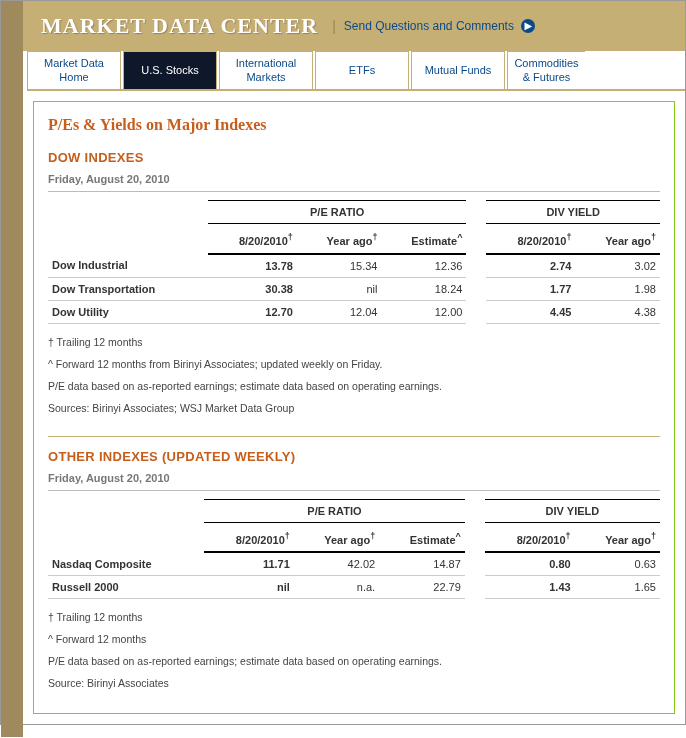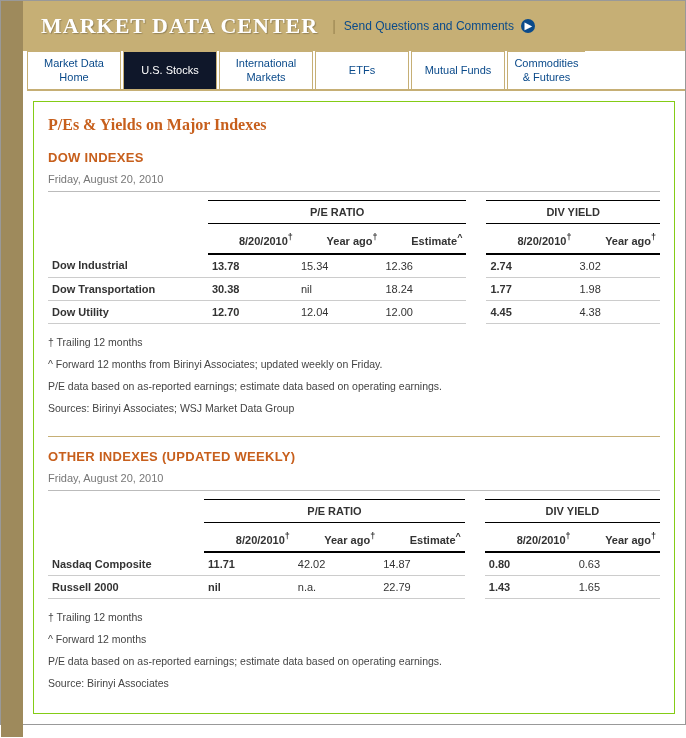--- a/index.html
+++ b/index.html
@@ -112,21 +112,21 @@
   }
   .section-title {
     color: #c75f1c;
     font-weight: bold;
     font-size: 13px;
     letter-spacing: 0.3px;
     margin: 6px 0 4px 0;
   }
   .date-line {
     color: #777;
-    font-weight: normal;
+    font-weight: bold;
     font-size: 11px;
     border-bottom: 1px solid #bbb;
     padding: 4px 0 6px 0;
     margin-bottom: 8px;
   }
   table.data {
     width: 100%;
     border-collapse: collapse;
     font-size: 11px;
   }
@@ -141,20 +141,21 @@
     border-bottom: 2px solid #000;
     padding: 8px 4px 6px 4px;
     font-weight: bold;
     text-align: right;
   }
   table.data th.sub.first { text-align: left; border-bottom: none; }
   table.data th.spacer { width: 18px; border: none; }
   table.data td {
     border-bottom: 1px solid #ccc;
     padding: 5px 4px;
+    text-align: right;
   }
   table.data td.rowlabel {
     text-align: left;
     font-weight: bold;
   }
   table.data td.bold { font-weight: bold; }
   table.data td.spacer { border-bottom: none; }
   .footnotes {
     margin-top: 12px;
     font-size: 10.5px;

